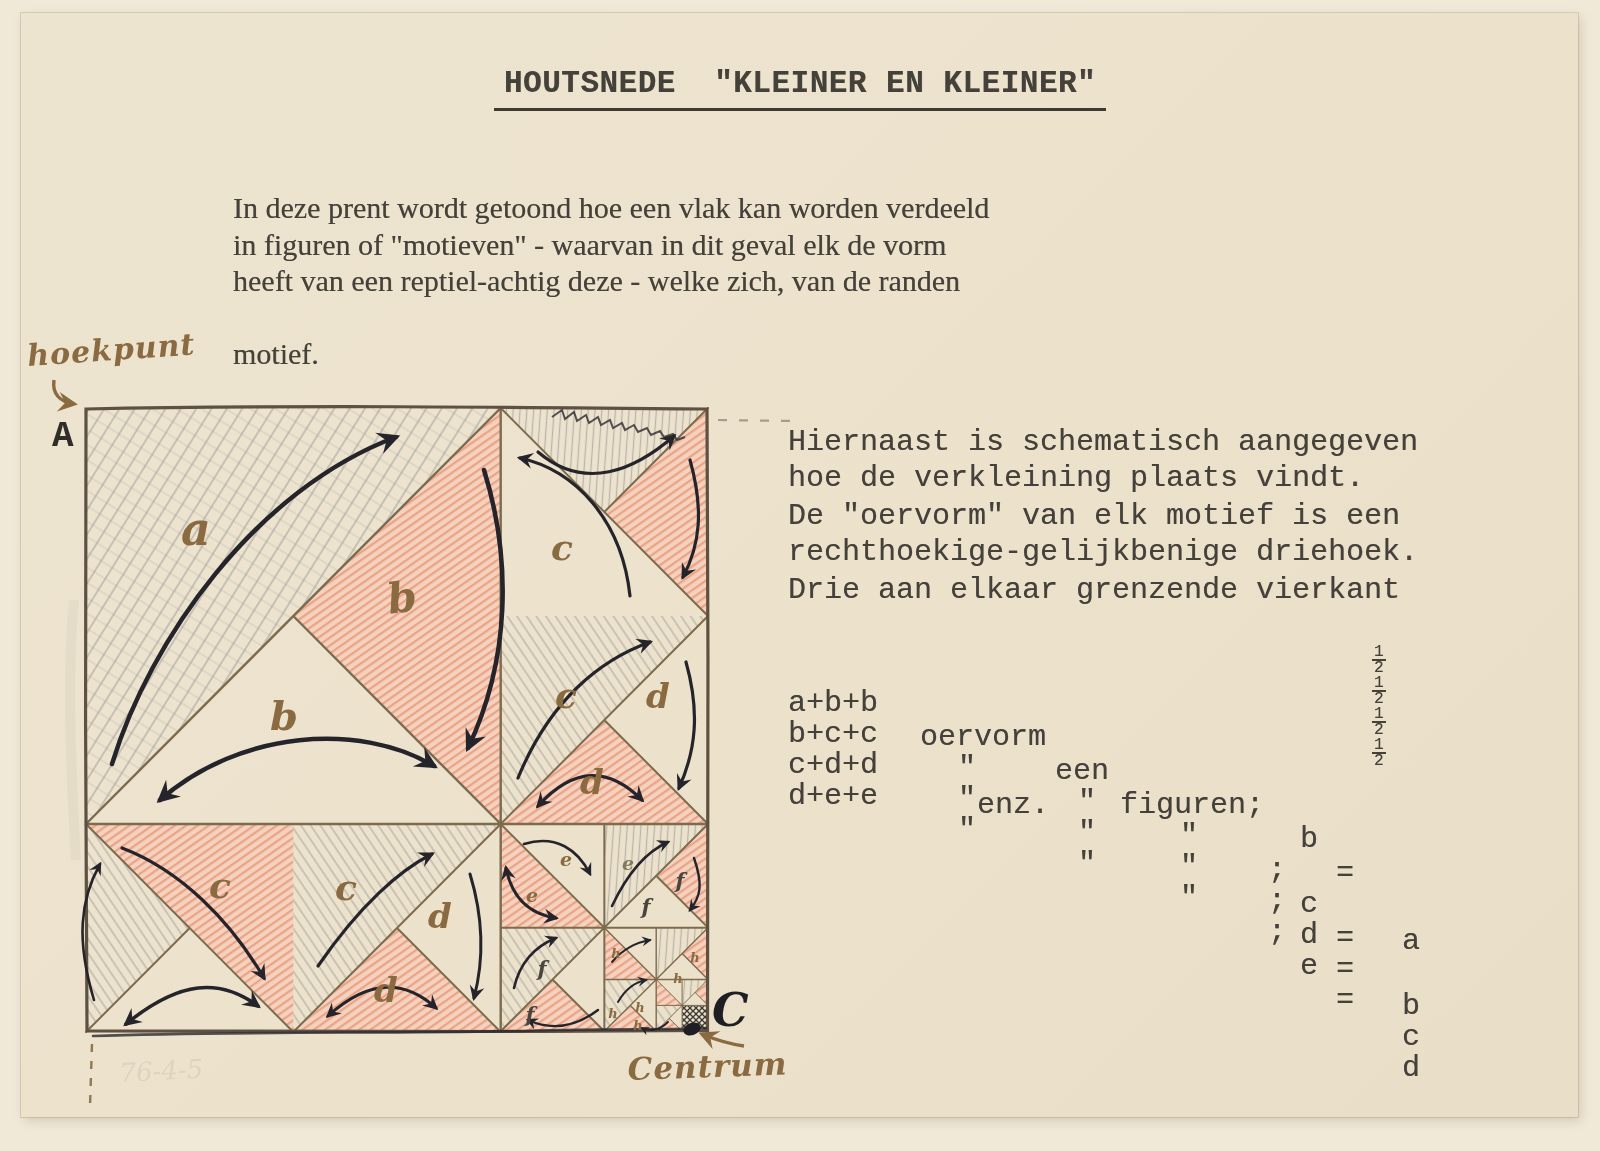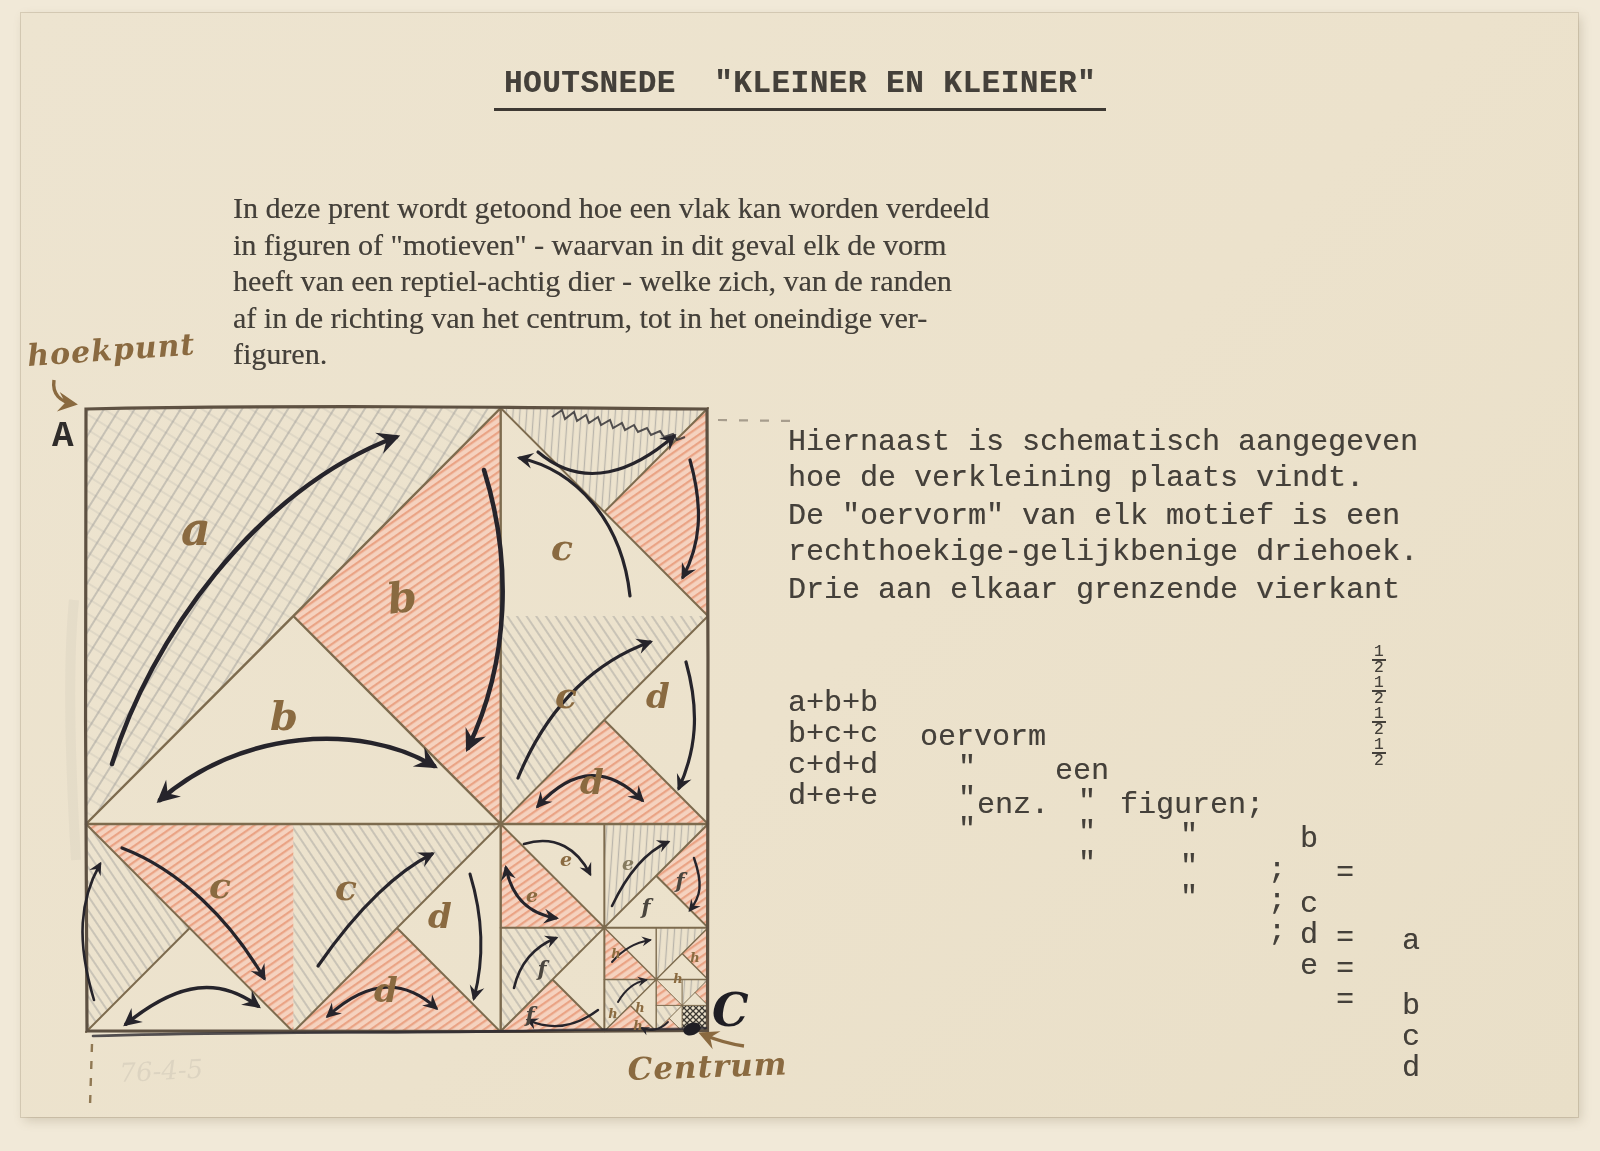--- a/index.html
+++ b/index.html
@@ -24,21 +24,21 @@
   .typeface{font-family:"Liberation Mono","DejaVu Sans Mono",monospace;font-style:normal;}
 </style>
 </head>
 <body>
 
 <div class="stage">
   <div class="sheet"></div>
 
   <div class="typed title">HOUTSNEDE  "KLEINER EN KLEINER"</div>
 
-  <div class="typed intro"><span>In deze prent wordt getoond hoe een vlak kan worden verdeeld</span><br><span>in figuren of "motieven" - waarvan in dit geval elk de vorm</span><br><span>heeft van een reptiel-achtig dier - welke zich, van de randen</span><br><span>af in de richting van het centrum, tot in het oneindige ver-</span><br><span>figuren.</span></div>
+  <div class="typed intro"><span>In deze prent wordt getoond hoe een vlak kan worden verdeeld</span><br><span>in figuren of "motieven" - waarvan in dit geval elk de vorm</span><br><span>heeft van een reptiel-achtig deze - welke zich, van de randen</span><br><br><span>motief.</span></div>
 
   <div class="typed rc" style="top:424px"><span>Hiernaast is schematisch aangegeven</span><br><span>hoe de verkleining plaats vindt.</span></div>
   <div class="typed rc" style="top:498px"><span>De "oervorm" van elk motief is een</span><br><span>rechthoekige-gelijkbenige driehoek.</span></div>
   <div class="typed rc" style="top:572px"><span>Drie aan elkaar grenzende vierkant</span><br></div>
 
   <div>
 
     <div class="tline" style="left:788px;top:652px">
       <span style="position:absolute;left:0px">a+b+b</span>
       <span style="position:absolute;left:132px">oervorm</span>

